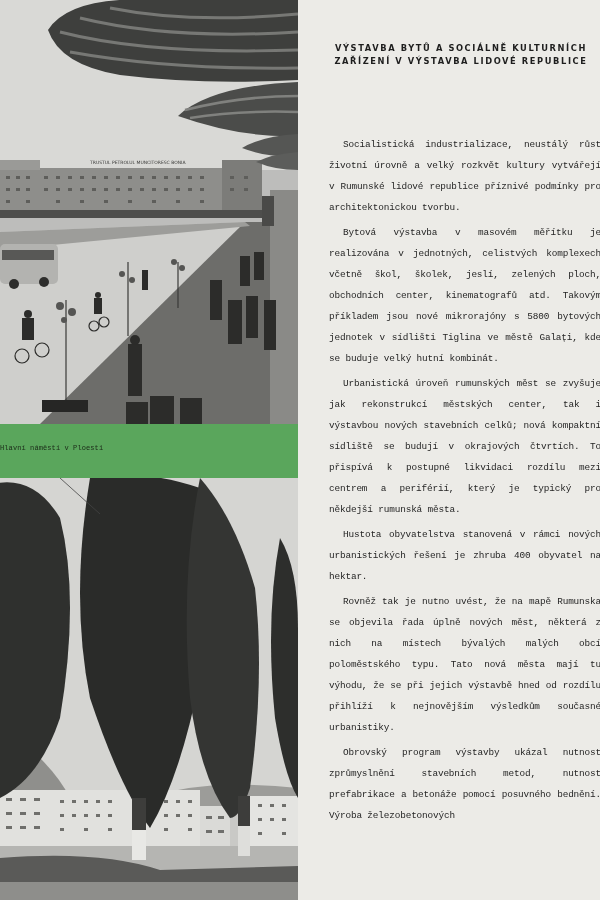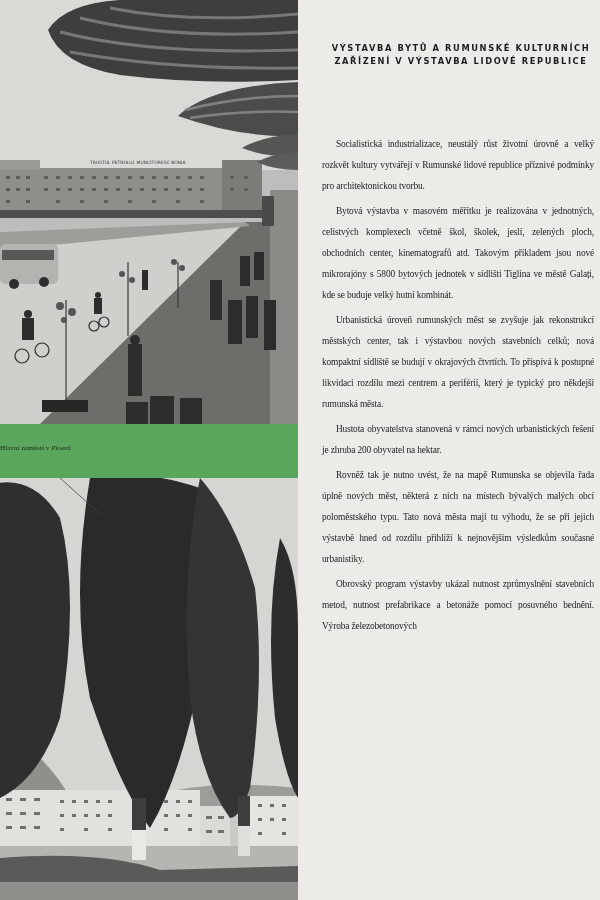--- a/index.html
+++ b/index.html
@@ -12,36 +12,36 @@
   .photo { position:absolute; left:0; width:298px; overflow:hidden; }
   .photo-top { top:0; height:424px; background:#bdbdbb; }
   .photo-bottom { top:478px; height:422px; background:#c9c9c6; }
 
   .caption-band {
     position:absolute; left:0; top:424px; width:298px; height:54px;
     background:#5aa65c;
     padding:18px 0 0 0;
   }
   .caption-line {
-    font-family:Liberation Serif, serif;
+    font-family:Liberation Mono, monospace;
     font-size:7px; line-height:13px; color:#1b2a18; white-space:nowrap;
     letter-spacing:0.1px;
   }
 
   
   .text-col { position:absolute; left:322px; top:0; width:272px; }
   .headline {
     position:absolute; top:42px; left:5px; width:268px;
     font-family:"DejaVu Sans", sans-serif; font-weight:bold;
     font-size:8.3px; line-height:13px; letter-spacing:1.6px; color:#1e1e1e;
     text-align:center;
   }
   .body-text {
-    position:absolute; top:134px; left:0; width:272px;
-    font-family:Liberation Serif, serif;
+    position:absolute; top:134px; left:7px; width:272px;
+    font-family:Liberation Mono, monospace;
     font-size:9.4px; line-height:21px; color:#252525;
     text-align:justify; letter-spacing:-0.15px;
   }
   .body-text p { text-indent:14px; margin-bottom:4px; }
   .body-text p:last-child { margin-bottom:16px; }
   svg { display:block; }
 </style>
 </head>
 <body>
 
@@ -251,27 +251,27 @@
       <rect x="132" y="320" width="14" height="62" fill="#3d3d3b"></rect>
       <rect x="132" y="352" width="14" height="30" fill="#e8e8e5"></rect>
       <rect x="238" y="318" width="12" height="60" fill="#3d3d3b"></rect>
       <rect x="238" y="348" width="12" height="30" fill="#dededb"></rect>
       <line x1="60" y1="0" x2="100" y2="36" stroke="#444" stroke-width="0.8"></line>
     </svg>
   </div>
 
   <div class="text-col">
     <div class="headline">
-      <div>VÝSTAVBA BYTŮ A RUMUNSKÉ KULTURNÍCH</div>
+      <div>VÝSTAVBA BYTŮ A SOCIÁLNĚ KULTURNÍCH</div>
       <div>ZAŘÍZENÍ V VÝSTAVBA LIDOVÉ REPUBLICE</div>
     </div>
 
     <div class="body-text">
       <p>Socialistická industrializace, neustálý růst životní úrovně a velký rozkvět kultury vytvářejí v Rumunské lidové republice příznivé podmínky pro architektonickou tvorbu.</p>
       <p>Bytová výstavba v masovém měřítku je realizována v jednotných, celistvých komplexech včetně škol, školek, jeslí, zelených ploch, obchodních center, kinematografů atd. Takovým příkladem jsou nové mikrorajóny s 5800 bytových jednotek v sídlišti Tiglina ve městě Galați, kde se buduje velký hutní kombinát.</p>
       <p>Urbanistická úroveň rumunských měst se zvyšuje jak rekonstrukcí městských center, tak i výstavbou nových stavebních celků; nová kompaktní sídliště se budují v okrajových čtvrtích. To přispívá k postupné likvidaci rozdílu mezi centrem a periférií, který je typický pro někdejší rumunská města.</p>
-      <p>Hustota obyvatelstva stanovená v rámci nových urbanistických řešení je zhruba 200 obyvatel na hektar.</p>
+      <p>Hustota obyvatelstva stanovená v rámci nových urbanistických řešení je zhruba 400 obyvatel na hektar.</p>
       <p>Rovněž tak je nutno uvést, že na mapě Rumunska se objevila řada úplně nových měst, některá z nich na místech bývalých malých obcí poloměstského typu. Tato nová města mají tu výhodu, že se při jejich výstavbě hned od rozdílu přihlíží k nejnovějším výsledkům současné urbanistiky.</p>
       <p>Obrovský program výstavby ukázal nutnost zprůmyslnění stavebních metod, nutnost prefabrikace a betonáže pomocí posuvného bednění. Výroba železobetonových</p>
     </div>
   </div>
 
 </div>
 
 </body></html>

